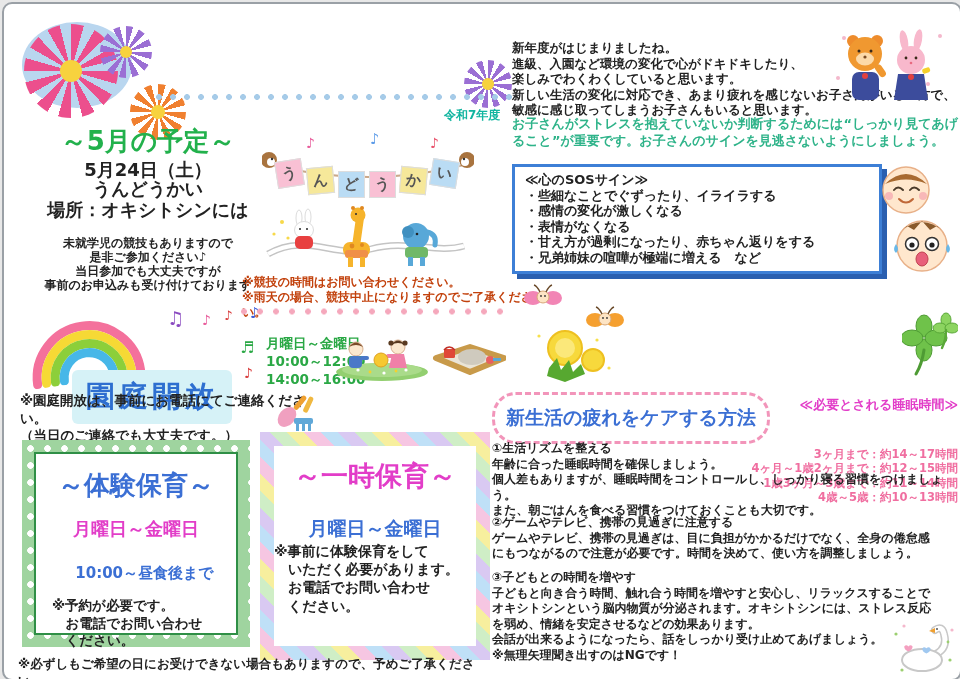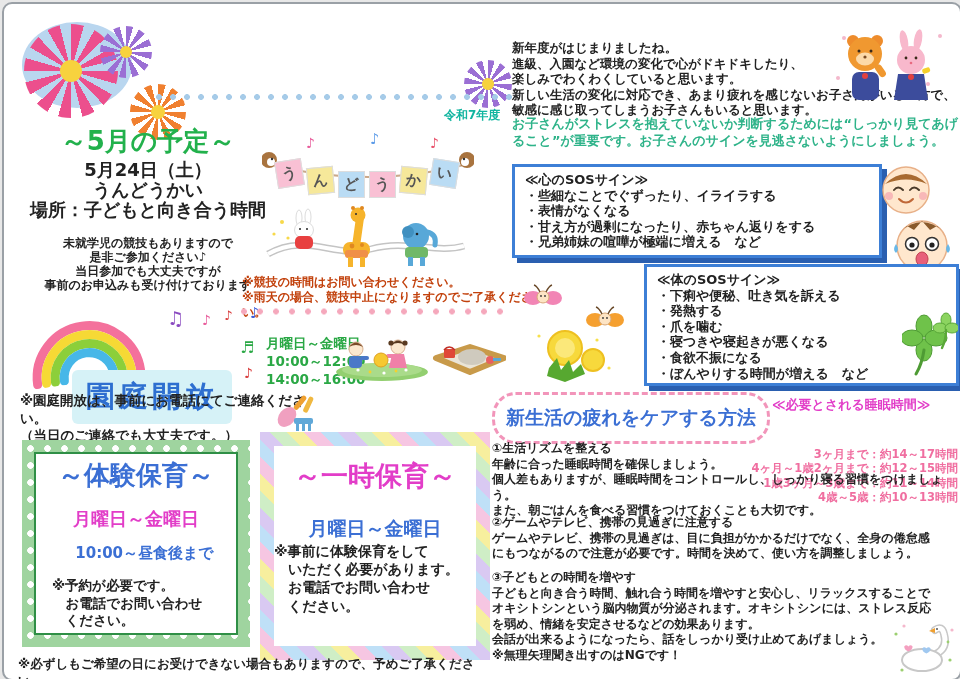--- a/index.html
+++ b/index.html
@@ -82,22 +82,22 @@
   <div class="daisy" style="--c:#ec4f8d; left:20px; top:20px; width:94px; height:94px;"></div>
   <div class="daisy" style="--c:#9b6fd4; left:96px; top:22px; width:52px; height:52px;"></div>
   <div class="daisy" style="--c:#f08030; left:126px; top:80px; width:56px; height:56px;"></div>
   <div class="daisy" style="--c:#9b6fd4; left:460px; top:56px; width:48px; height:48px;"></div>
 
   <div class="dots" style="--c:#a6cbe8; left:148px; top:86px; width:360px; height:14px;"></div>
   <div class="abs era" style="left:440px; top:103px;">令和7年度</div>
 
   <div class="abs may-h ctr" style="left:18px; top:120px; width:252px;">～5月の予定～</div>
   <div class="abs may-date ctr" style="left:18px; top:156px; width:252px;">5月24日（土）</div>
-  <div class="abs may-date ctr" style="left:18px; top:176px; width:252px;">うんどうかい</div>
-  <div class="abs may-date ctr" style="left:18px; top:196px; width:252px;">場所：子どもと向き合う時間</div>
+  <div class="abs may-date ctr" style="left:18px; top:176px; width:252px;font-family:Liberation Mono, monospace;">うんどうかい</div>
+  <div class="abs may-date ctr" style="left:18px; top:196px; width:252px;">場所：オキシトシンには</div>
   <div class="abs may-note ctr pre" style="left:8px; top:233px; width:272px;">未就学児の競技もありますので
 是非ご参加ください♪
 当日参加でも大丈夫ですが
 事前のお申込みも受け付けております</div>
   <div class="abs blue-note pre" style="left:238px; top:271px; width:300px;">※競技の時間はお問い合わせください。
 ※雨天の場合、競技中止になりますのでご了承ください。</div>
 
   <div class="abs" style="left:258px; top:136px; width:212px; height:62px;">
     <span class="note-g" style="left:44px; top:-4px; color:#e85a9a; font-size:14px;">♪</span>
     <span class="note-g" style="left:108px; top:-8px; color:#5a9ae8; font-size:15px;">♪</span>
@@ -230,23 +230,23 @@
     <rect x="22" y="26" width="19" height="6" rx="2" fill="#60a8d8"></rect>
     <g fill="#60a8d8">
         <rect x="24" y="32" width="3" height="7"></rect>
         <rect x="30" y="32" width="3" height="7"></rect>
         <rect x="36" y="32" width="3" height="7"></rect>
       </g>
   </svg>
 
   <div class="abs taiken-outer" style="left:18px; top:436px; width:204px; height:183px;">
     <div class="taiken-inner ctr">
-      <div class="taiken-h" style="margin-top:4px;font-family:Liberation Mono, monospace;">～体験保育～</div>
+      <div class="taiken-h" style="margin-top:14px;font-family:Liberation Mono, monospace;">～体験保育～</div>
       <div class="taiken-days" style="margin-top:14px;">月曜日～金曜日</div>
-      <div class="taiken-hours" style="margin-top:13px;padding-left:17px;">10:00～昼食後まで</div>
+      <div class="taiken-hours" style="margin-top:23px;padding-left:17px;">10:00～昼食後まで</div>
       <div class="small-black pre" style="margin-top:14px; text-align:left; padding-left:16px;">※予約が必要です。
 　お電話でお問い合わせ
 　ください。</div>
     </div>
   </div>
 
   <div class="abs ichiji-outer ctr" style="left:256px; top:428px; width:230px; height:228px;">
     <div class="ichiji-h" style="margin-top:12px;">～一時保育～</div>
     <div class="ichiji-days" style="margin-top:22px;">月曜日～金曜日</div>
     <div class="small-black pre" style="text-align:left; padding-left:0; font-size:14px;">※事前に体験保育をして
@@ -294,20 +294,21 @@
       <rect x="92" y="40" width="8" height="5" rx="2" fill="#f6d12c" transform="rotate(-20 96 42)"></rect>
     </g>
   </svg>
 
   <div class="abs highlight pre" style="left:508px; top:112px; width:450px;">お子さんがストレスを抱えていないか判断するためには“しっかり見てあげ
 ること”が重要です。お子さんのサインを見逃さないようにしましょう。</div>
 
   <div class="abs sos-box" style="left:508px; top:160px; width:370px;">
     <div>≪心のSOSサイン≫</div>
     <div>・些細なことでぐずったり、イライラする</div>
+    <div>・感情の変化が激しくなる</div>
     <div>・表情がなくなる</div>
     <div>・甘え方が過剰になったり、赤ちゃん返りをする</div>
     <div>・兄弟姉妹の喧嘩が極端に増える　など</div>
   </div>
 
   <svg class="abs" style="left:872px; top:158px;" width="88" height="112" viewBox="0 0 88 112">
     <g>
       <circle cx="30" cy="28" r="23" fill="#ffe7cd" stroke="#e8b088" stroke-width="1.5"></circle>
       <path d="M9 22 Q30 2 51 22 Q30 13 9 22Z" fill="#a86a30"></path>
       <path d="M18 28 q4 -5 9 0" stroke="#4a3a2a" stroke-width="2" fill="none" stroke-linecap="round"></path>
@@ -322,29 +323,20 @@
       <circle cx="36" cy="28" r="6.5" fill="#fff" stroke="#333" stroke-width="1.5"></circle>
       <circle cx="56" cy="28" r="6.5" fill="#fff" stroke="#333" stroke-width="1.5"></circle>
       <circle cx="36" cy="29" r="2.6" fill="#222"></circle>
         <circle cx="56" cy="29" r="2.6" fill="#222"></circle>
       <ellipse cx="46" cy="43" rx="6" ry="7" fill="#e8607a" stroke="#c04050"></ellipse>
       <path d="M20 28 q-4 6 0 9 q4 -3 0 -9Z" fill="#68b8e8"></path>
       <path d="M72 28 q4 6 0 9 q-4 -3 0 -9Z" fill="#68b8e8"></path>
     </g>
   </svg>
 
-  <div class="abs sos-box" style="left:640px; top:260px; width:315px; height:122px;">
-    <div>≪体のSOSサイン≫</div>
-    <div>・下痢や便秘、吐き気を訴える</div>
-    <div>・発熱する</div>
-    <div>・爪を噛む</div>
-    <div>・寝つきや寝起きが悪くなる</div>
-    <div>・食欲不振になる</div>
-    <div>・ぼんやりする時間が増える　など</div>
-  </div>
   <svg class="abs" style="left:898px; top:300px;" width="56" height="74" viewBox="0 0 56 74">
     <g fill="#6fc24a" stroke="#4e9b34" stroke-width="1">
       <ellipse cx="22" cy="22" rx="8" ry="11"></ellipse>
         <ellipse cx="22" cy="46" rx="8" ry="11"></ellipse>
       <ellipse cx="10" cy="34" rx="11" ry="8"></ellipse>
         <ellipse cx="34" cy="34" rx="11" ry="8"></ellipse>
     </g>
     <path d="M22 46 Q20 60 14 70" fill="none" stroke="#4e9b34" stroke-width="3" stroke-linecap="round"></path>
     <g fill="#8cd460" stroke="#5aa838" stroke-width="1">
       <ellipse cx="44" cy="16" rx="5" ry="7"></ellipse>
@@ -378,21 +370,21 @@
     <g fill="#f7e04a">
         <circle cx="30" cy="60" r="1.6"></circle>
         <circle cx="88" cy="64" r="1.6"></circle>
         <circle cx="100" cy="92" r="1.6"></circle>
       </g>
   </svg>
 
   <div class="abs care-box" style="left:488px; top:388px; width:272px; height:46px;">
     <span>新生活の疲れをケアする方法</span>
   </div>
-  <div class="abs sleep-title" style="left:768px; top:392px; width:186px; text-align:left;">≪必要とされる睡眠時間≫</div>
+  <div class="abs sleep-title" style="left:768px; top:392px; width:186px; text-align:right;">≪必要とされる睡眠時間≫</div>
   <div class="abs sleep-lines pre" style="left:640px; top:410px; width:314px;">3ヶ月まで：約14～17時間
 4ヶ月～1歳2ヶ月まで：約12～15時間
 1歳3ヶ月～3歳まで：約11～14時間
 4歳～5歳：約10～13時間</div>
 
   <div class="abs tip pre" style="left:488px; top:437px; width:470px;">①生活リズムを整える
 年齢に合った睡眠時間を確保しましょう。
 個人差もありますが、睡眠時間をコントロールし、しっかり寝る習慣をつけましょう。
 また、朝ごはんを食べる習慣をつけておくことも大切です。</div>
   <div class="abs tip pre" style="left:488px; top:511px; width:470px;">②ゲームやテレビ、携帯の見過ぎに注意する

